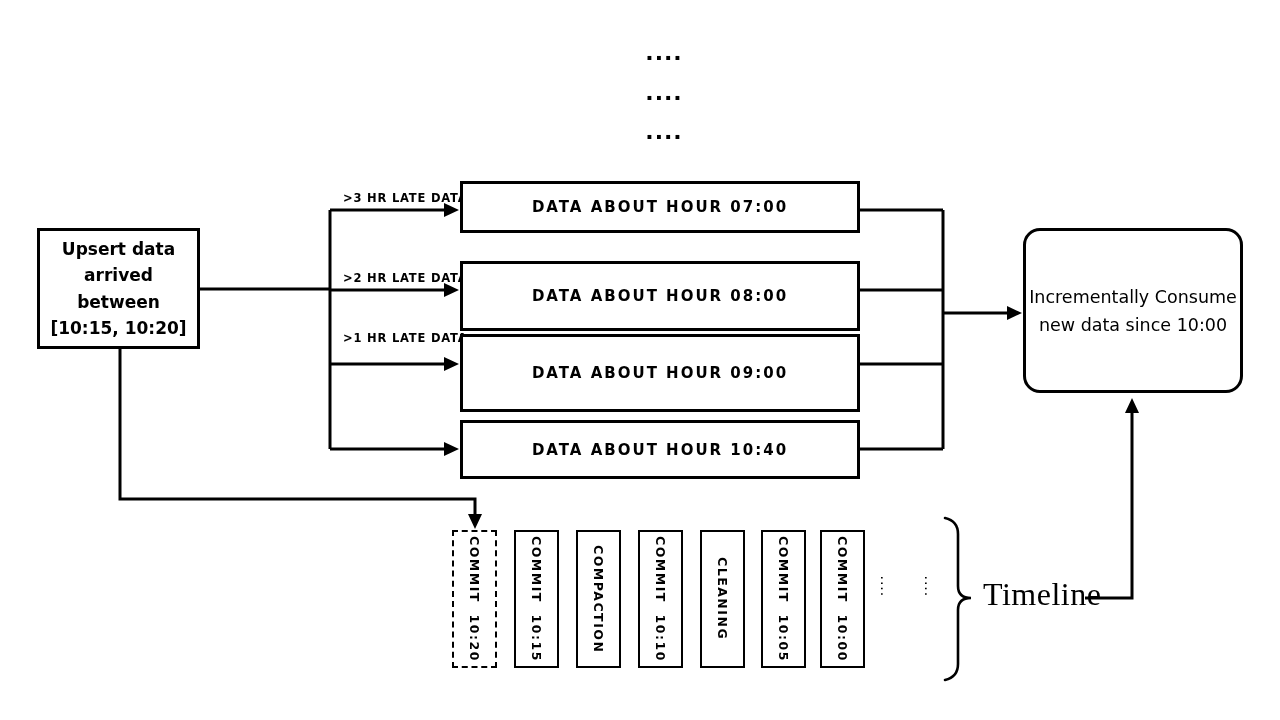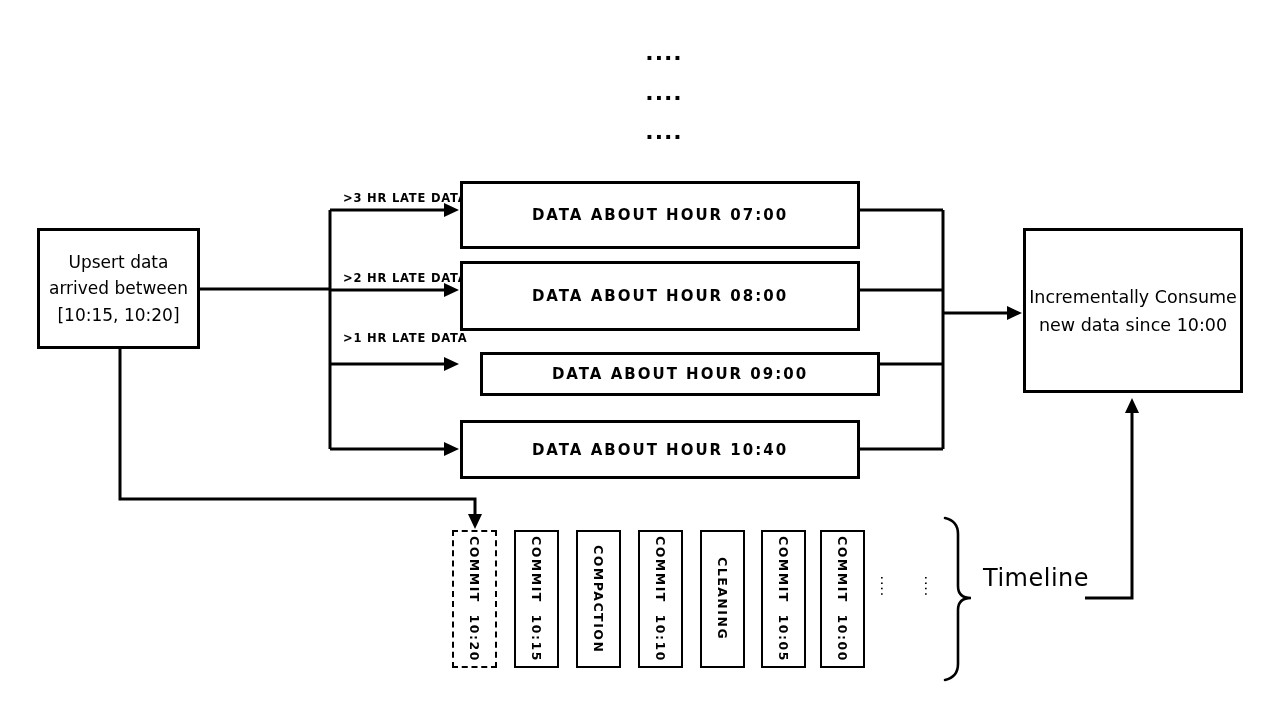--- a/index.html
+++ b/index.html
@@ -21,31 +21,31 @@
     position: absolute;
     border: 3px solid #000;
     background: #fff;
     display: flex; align-items: center; justify-content: center;
     text-align: center;
     box-sizing: border-box;
   }
   .multiline { white-space: pre-line; }
 
   .upsert-box { left: 37px; top: 228px; width: 163px; height: 121px;
-    font-size: 17px; line-height: 1.55; }
+    font-size: 17px; line-height: 1.55; font-weight: bold; }
 
-  .hour-box { left: 460px; width: 400px; height: 68px;
+  .hour-box { left: 460px; width: 400px; height: 52px;
     font-weight: bold; font-size: 15px; letter-spacing: 2px; }
   .hour-0 { top: 181px; }
   .hour-1 { top: 261px; height: 70px; }
-  .hour-2 { top: 352px; height: 44px; margin-left: 20px; }
+  .hour-2 { top: 334px; height: 78px; }
   .hour-3 { top: 420px; height: 59px; }
 
   .consume-box { left: 1023px; top: 228px; width: 220px; height: 165px;
-    font-size: 17.5px; line-height: 1.6; }
+    font-size: 17.5px; line-height: 1.6; border-radius: 17px; }
 
   .late-label {
     position: absolute; left: 343px;
     font-weight: bold; font-size: 11.5px; letter-spacing: 0.8px;
     white-space: pre;
   }
   .late-0 { top: 191px; }
   .late-1 { top: 271px; }
   .late-2 { top: 331px; }
 
@@ -73,22 +73,22 @@
   .tl-more {
     position: absolute; top: 576px; height: 46px;
     writing-mode: vertical-rl;
     font-weight: bold; font-size: 9px; letter-spacing: 2px;
     line-height: 10px;
     display: flex; align-items: center;
   }
   .more-0 { left: 879px; } .more-1 { left: 923px; }
 
   .timeline-label {
-    position: absolute; left: 983px; top: 564px;
-    font-size: 24px; letter-spacing: 0.5px;
+    position: absolute; left: 983px; top: 576px;
+    font-size: 32px; letter-spacing: 0.5px; font-family: Liberation Serif, serif;
   }
 </style>
 </head>
 <body>
 
 <div class="canvas">
 
   <svg class="wires" width="1280" height="720" viewBox="0 0 1280 720">
 
     <path d="M200 289 H330"></path>

